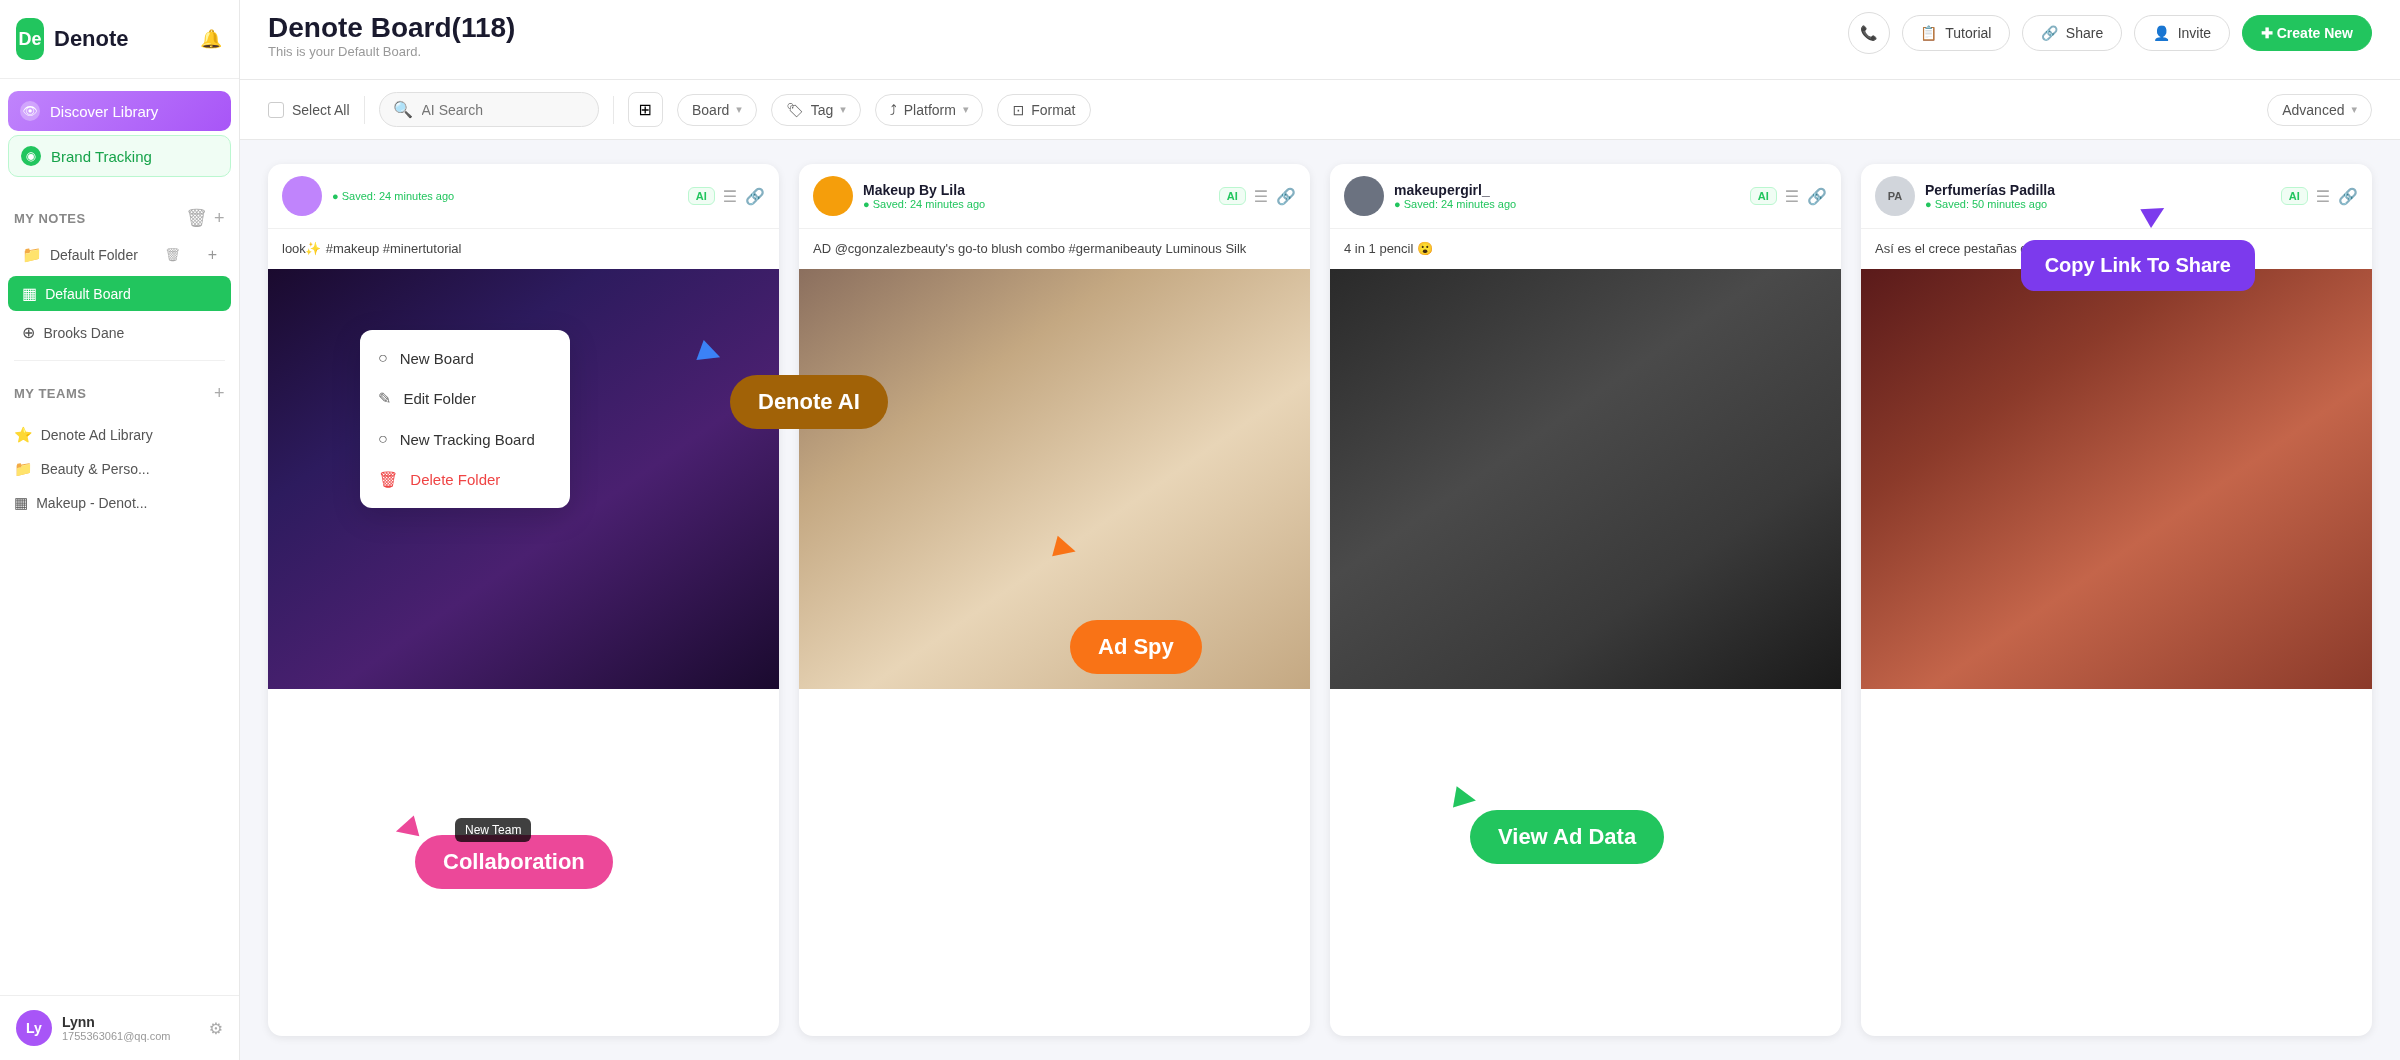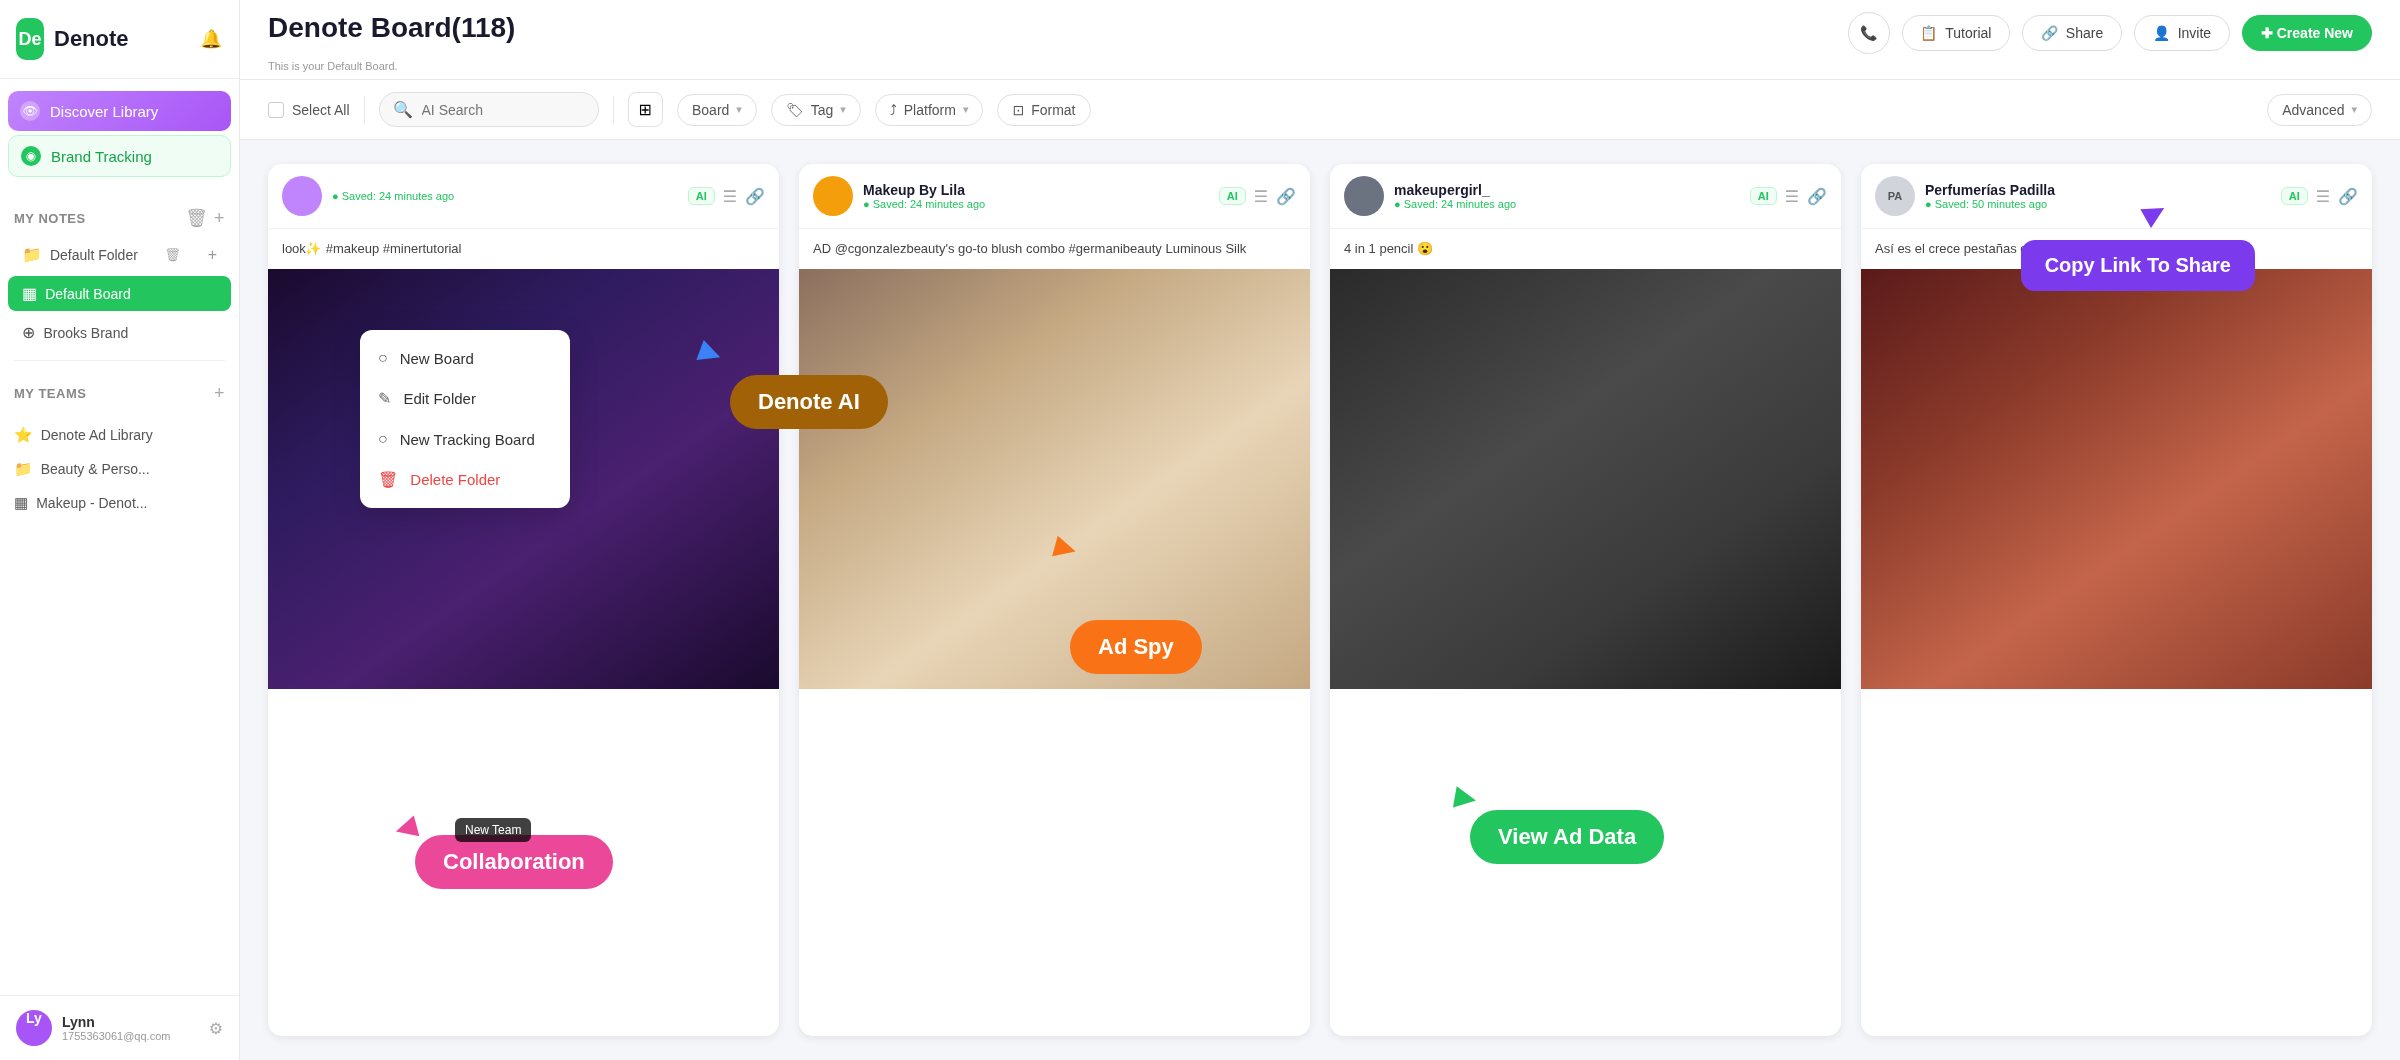--- a/index.html
+++ b/index.html
@@ -31,34 +31,34 @@
     .trash-icon { margin-left: auto; font-size: 13px; opacity: 0.5; }
     .plus-icon { margin-left: auto; font-size: 16px; opacity: 0.6; }
 
     .divider { height: 1px; background: #f0f0f0; margin: 8px 14px; }
 
     .teams-section { padding: 8px 0; }
     .team-item { display: flex; align-items: center; gap: 8px; padding: 8px 14px; cursor: pointer; font-size: 14px; color: #555; }
     .team-icon { font-size: 15px; }
 
     .sidebar-footer { margin-top: auto; border-top: 1px solid #eee; padding: 14px 16px; display: flex; align-items: center; gap: 10px; }
-    .avatar { width: 36px; height: 36px; border-radius: 50%; background: #a855f7; color: white; display: flex; align-items: flex-start; justify-content: center; font-weight: 700; font-size: 14px; flex-shrink: 0; }
+    .avatar { width: 36px; height: 36px; border-radius: 50%; background: #a855f7; color: white; display: flex; align-items: center; justify-content: center; font-weight: 700; font-size: 14px; flex-shrink: 0; }
     .user-info { flex: 1; }
     .user-name { font-size: 14px; font-weight: 600; color: #333; }
     .user-email { font-size: 11px; color: #999; }
     .settings-icon { color: #aaa; font-size: 16px; cursor: pointer; }
 
     
     .main-content { flex: 1; display: flex; flex-direction: column; overflow: hidden; }
 
     
     .top-bar { background: #fff; border-bottom: 1px solid #e8e8e8; padding: 12px 28px; display: flex; align-items: flex-start; justify-content: space-between; flex-shrink: 0; height: 80px; }
     .page-title-area { }
     .page-title { font-size: 28px; font-weight: 700; color: #1a1a2e; }
-    .page-subtitle { font-size: 11px; color: #999; margin-top: 16px; }
+    .page-subtitle { font-size: 13px; color: #999; margin-top: 0; }
     .top-bar-actions { display: flex; align-items: center; gap: 12px; }
     .tb-btn { display: flex; align-items: center; gap: 7px; padding: 9px 18px; border-radius: 22px; border: 1.5px solid #ddd; background: white; font-size: 14px; font-weight: 500; color: #444; cursor: pointer; }
     .tb-btn-phone { border-radius: 50%; width: 42px; height: 42px; padding: 0; justify-content: center; }
     .tb-btn-create { background: #22c55e; color: white; border-color: #22c55e; font-weight: 600; }
 
     
     .toolbar { background: #fff; border-bottom: 1px solid #e8e8e8; padding: 10px 28px; display: flex; align-items: center; gap: 14px; flex-shrink: 0; height: 60px; }
     .select-all { display: flex; align-items: center; gap: 8px; font-size: 14px; color: #555; }
     .checkbox { width: 16px; height: 16px; border: 1.5px solid #ccc; border-radius: 3px; }
     .search-box { display: flex; align-items: center; gap: 8px; background: #f8f8f8; border: 1.5px solid #e0e0e0; border-radius: 22px; padding: 7px 14px; min-width: 220px; }
@@ -158,21 +158,21 @@
       <span>Default Folder</span>
       <span class="trash-icon">🗑</span>
       <span class="plus-icon">+</span>
     </div>
     <div class="folder-item active-board">
       <span class="folder-icon">▦</span>
       <span>Default Board</span>
     </div>
     <div class="folder-item">
       <span class="folder-icon">⊕</span>
-      <span>Brooks Brand</span>
+      <span>Brooks Dane</span>
     </div>
 
     <div class="divider"></div>
 
     <div class="section-header">
       <span>My Teams</span>
       <span class="add-btn">+</span>
     </div>
 
     <div class="teams-section">

